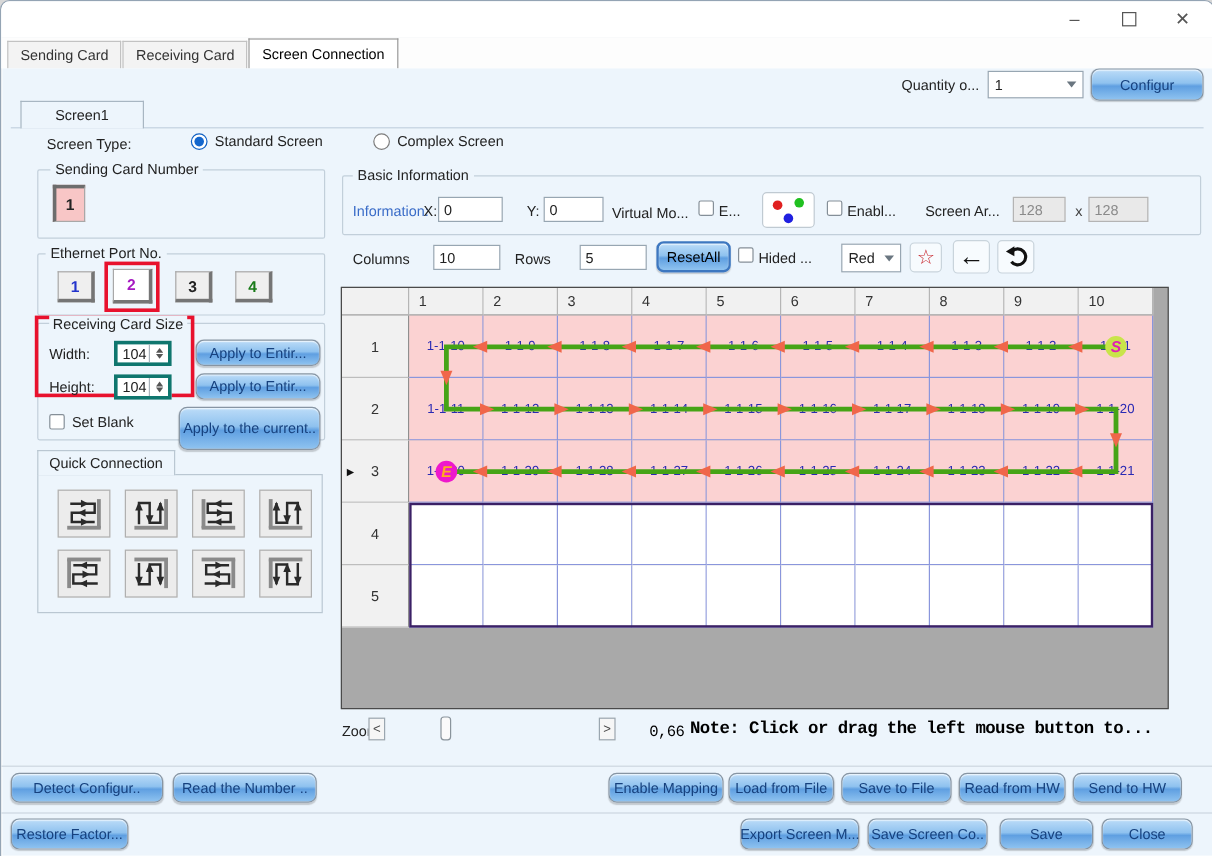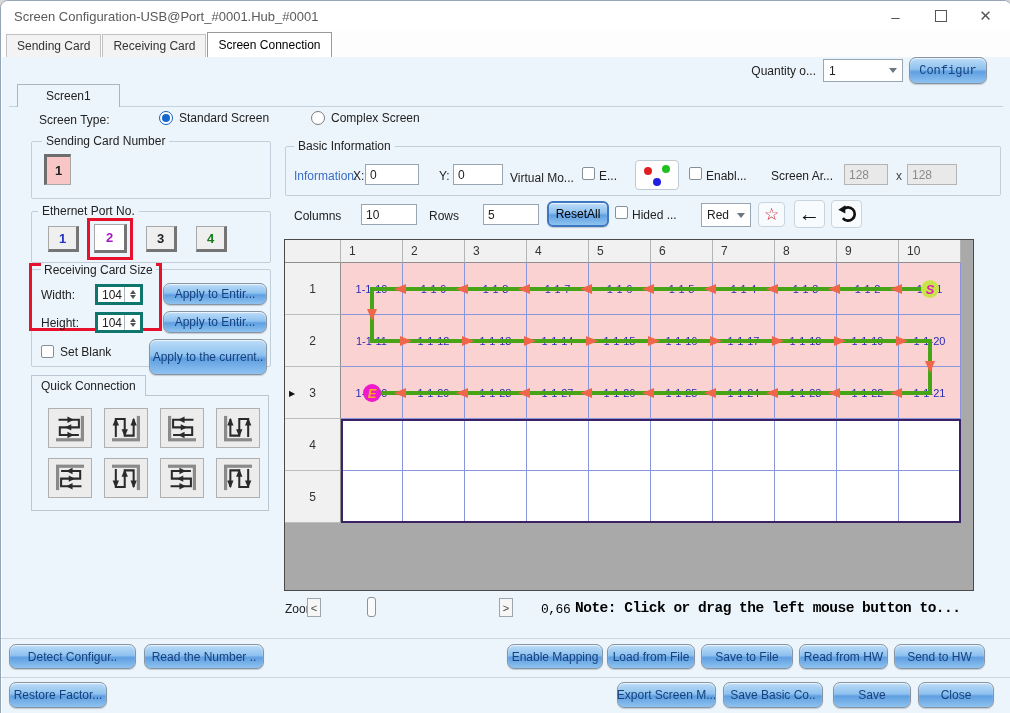--- a/index.html
+++ b/index.html
@@ -76,42 +76,41 @@
   .dot{position:absolute;width:8px;height:8px;border-radius:50%;}
   .hline{position:absolute;height:1px;background:#c3d2df;}
   .sliderthumb{position:absolute;width:9px;height:20px;background:#fafafa;border:1px solid #8a949c;border-radius:3px;box-sizing:border-box;}
 </style>
 </head>
 <body>
 
 <div class="window">
 
   <div class="titlebar">
-    <span class="title-text">Screen Configuration-USB@Port_#0001.Hub_#0001</span>
     <div class="wbtn" style="left:872px;">–</div>
     <div class="wbtn" style="left:917px;">
         <span class="max-glyph"></span>
       </div>
     <div class="wbtn" style="left:962px;">✕</div>
   </div>
 
   <div class="tabstrip">
     <div class="tab">Sending Card</div>
     <div class="tab">Receiving Card</div>
     <div class="tab active">Screen Connection</div>
   </div>
 
   <div class="contentbg"></div>
 
   <div class="lbl" style="left:730px;top:63px;width:85px;text-align:right;">Quantity o...</div>
   <div class="select" style="left:822px;top:58px;width:80px;height:23px;">
     <span>1</span>
     <span class="chev"></span>
   </div>
-  <div class="btn" style="left:908px;top:56px;width:78px;height:27px;font-family:Liberation Mono, monospace;">Configur</div>
+  <div class="btn" style="left:908px;top:56px;width:94px;height:27px;">Configur</div>
 
   <div class="abs" style="left:16px;top:83px;height:22px;line-height:22px;padding:0 28px;background:#edf5fc;border:1px solid #a8b6c2;border-bottom:none;z-index:2;">Screen1</div>
   <div class="hline" style="left:8px;top:105px;width:994px;"></div>
 
   <div class="lbl" style="left:38px;top:112px;">Screen Type:</div>
   <div class="abs" style="left:158px;top:110px;">
     <span class="radio sel"></span><span>Standard Screen</span>
   </div>
   <div class="abs" style="left:310px;top:110px;">
     <span class="radio"></span><span>Complex Screen</span>
@@ -486,17 +485,17 @@
   <div class="btn" style="left:143px;top:643px;width:120px;height:25px;">Read the Number ..</div>
   <div class="btn" style="left:506px;top:643px;width:96px;height:25px;">Enable Mapping</div>
   <div class="btn" style="left:606px;top:643px;width:88px;height:25px;">Load from File</div>
   <div class="btn" style="left:700px;top:643px;width:92px;height:25px;">Save to File</div>
   <div class="btn" style="left:798px;top:643px;width:89px;height:25px;">Read from HW</div>
   <div class="btn" style="left:893px;top:643px;width:91px;height:25px;">Send to HW</div>
 
   <div class="sep" style="top:676px;"></div>
   <div class="btn" style="left:8px;top:681px;width:98px;height:26px;">Restore Factor...</div>
   <div class="btn" style="left:616px;top:681px;width:99px;height:26px;">Export Screen M...</div>
-  <div class="btn" style="left:722px;top:681px;width:100px;height:26px;">Save Basic Co..</div>
+  <div class="btn" style="left:722px;top:681px;width:100px;height:26px;">Save Screen Co..</div>
   <div class="btn" style="left:832px;top:681px;width:78px;height:26px;">Save</div>
   <div class="btn" style="left:917px;top:681px;width:76px;height:26px;">Close</div>
 
 </div>
 
 </body></html>

